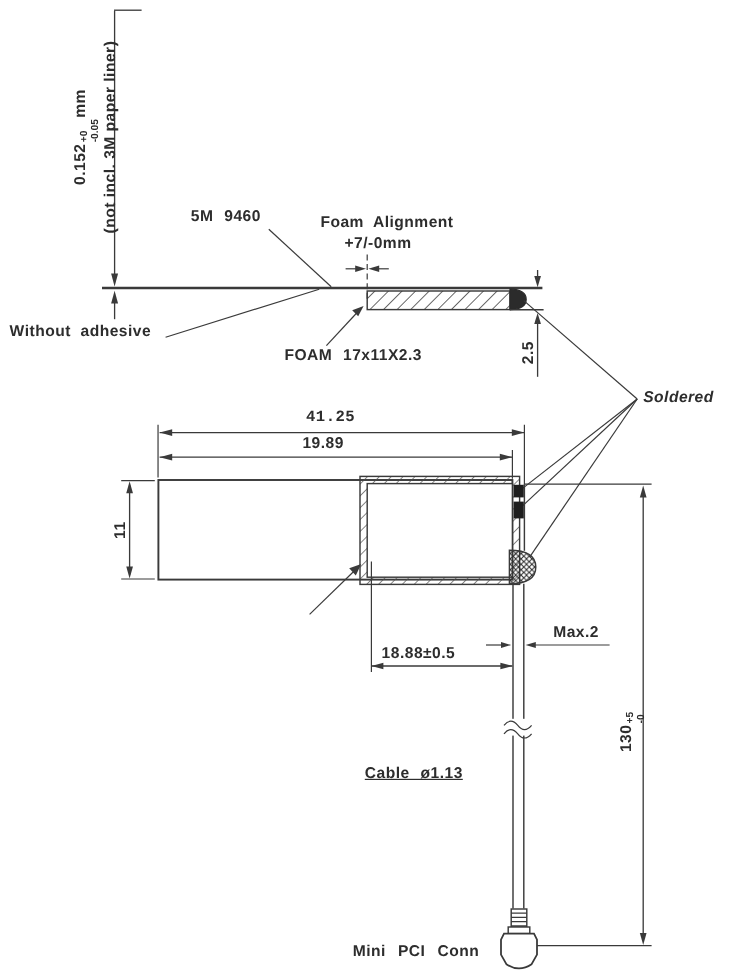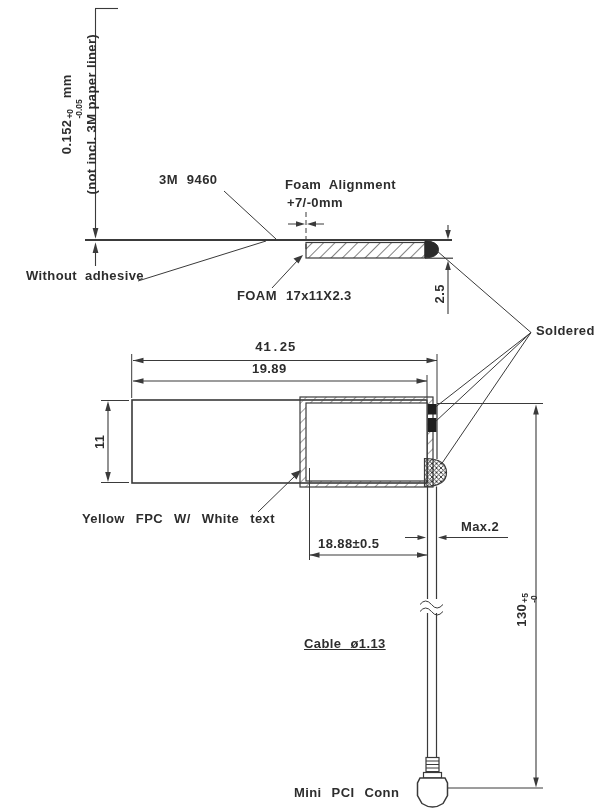--- a/index.html
+++ b/index.html
@@ -1,21 +1,21 @@
 <!DOCTYPE html>
 <html><head>
 <meta charset="utf-8">
 <style>
   html,body{margin:0;padding:0;background:#ffffff;}
   #canvas{position:relative;width:615px;height:811px;background:#ffffff;overflow:hidden;
           font-family:"Liberation Sans","DejaVu Sans",sans-serif;}
   svg{position:absolute;left:0;top:0;}
   .lbl{position:absolute;font-size:13px;font-weight:bold;color:#2d2d2d;
        letter-spacing:0.4px;white-space:nowrap;line-height:1.2;z-index:2;}
-  .ws4{word-spacing:4px;margin-left:18px;} .ws5{word-spacing:5px;} .ws6{word-spacing:6px;} .ws7{word-spacing:7px;}
+  .ws4{word-spacing:4px;} .ws5{word-spacing:5px;} .ws6{word-spacing:6px;} .ws7{word-spacing:7px;}
   .rot{transform:rotate(-90deg);transform-origin:center center;text-align:center;}
   .tolstack{display:inline-flex;flex-direction:column;font-size:8.5px;line-height:1.05;
             vertical-align:-2px;letter-spacing:0;margin:0 1px;}
   .tolstack span{display:block;text-align:left;}
 </style>
 </head>
 <body>
 
 <div id="canvas">
 
@@ -171,39 +171,38 @@
 <div class="lbl rot" style="left:-21px;top:94px;width:200px;">
   <div>
     <span>0.152</span><span class="tolstack">
           <span>+0</span>
           <span>-0.05</span>
         </span><span>mm</span>
   </div>
   <div>(not incl. 3M paper liner)</div>
 </div>
 
-<div class="lbl ws5" style="left:159px;top:172px;">3M 9460</div>
+<div class="lbl ws5" style="left:159px;top:172px;">5M 9460</div>
 
 <div class="lbl ws4" style="left:267px;top:177px;">Foam Alignment</div>
 <div class="lbl" style="left:287px;top:195px;">+7/-0mm</div>
 
 <div class="lbl ws4" style="left:8px;top:268px;">Without adhesive</div>
 
 <div class="lbl ws5" style="left:237px;top:288px;">FOAM 17x11X2.3</div>
 
 <div class="lbl rot" style="left:425px;top:286px;width:30px;">2.5</div>
 
-<div class="lbl" style="left:536px;top:323px;">Soldered</div>
+<div class="lbl" style="left:536px;top:323px;font-style:italic;">Soldered</div>
 
 <div class="lbl" style="left:255px;top:340px;font-family:Liberation Mono, monospace;">41.25</div>
 <div class="lbl" style="left:252px;top:361px;">19.89</div>
 
 <div class="lbl rot" style="left:88px;top:434px;width:24px;">11</div>
 
-<div class="lbl ws7" style="left:82px;top:511px;">Yellow FPC W/ White text</div>
 
 <div class="lbl" style="left:318px;top:536px;">18.88±0.5</div>
 
 <div class="lbl" style="left:461px;top:519px;">Max.2</div>
 
 <div class="lbl rot" style="left:502px;top:597px;width:48px;">
   <span>130</span><span class="tolstack">
         <span>+5</span>
         <span>-0</span>
       </span>

